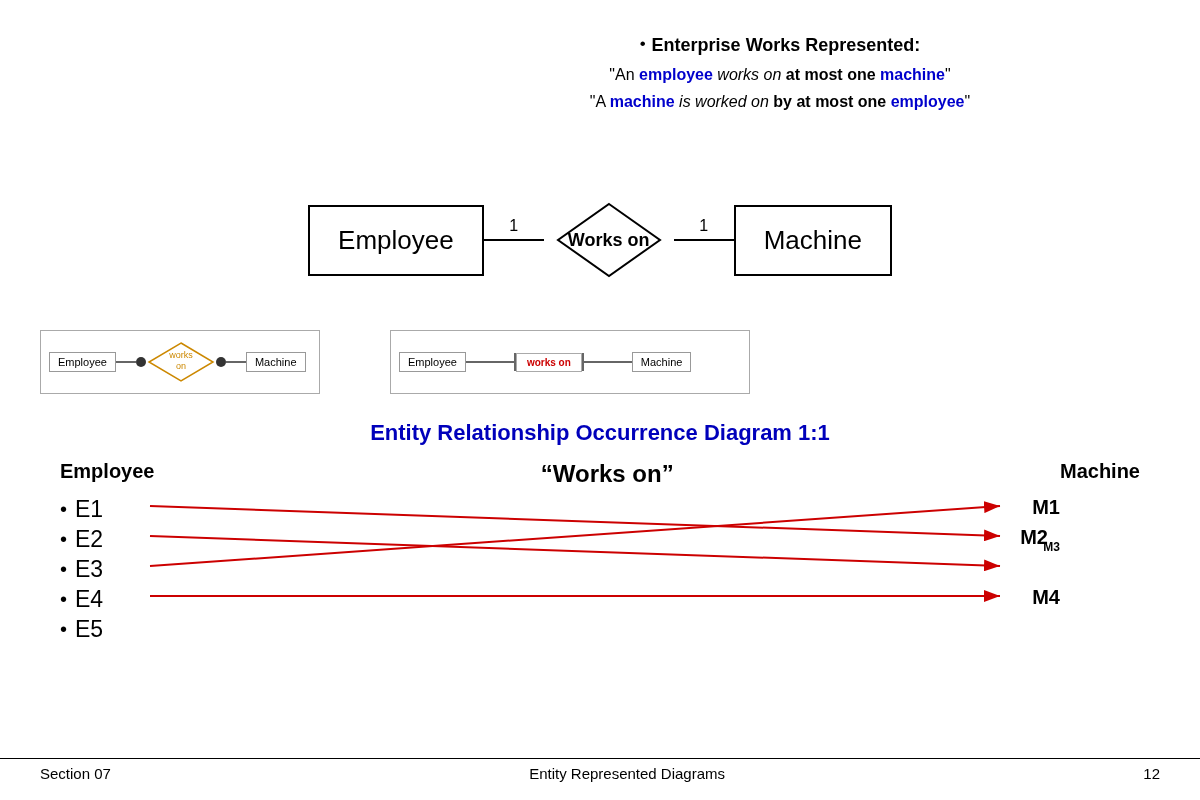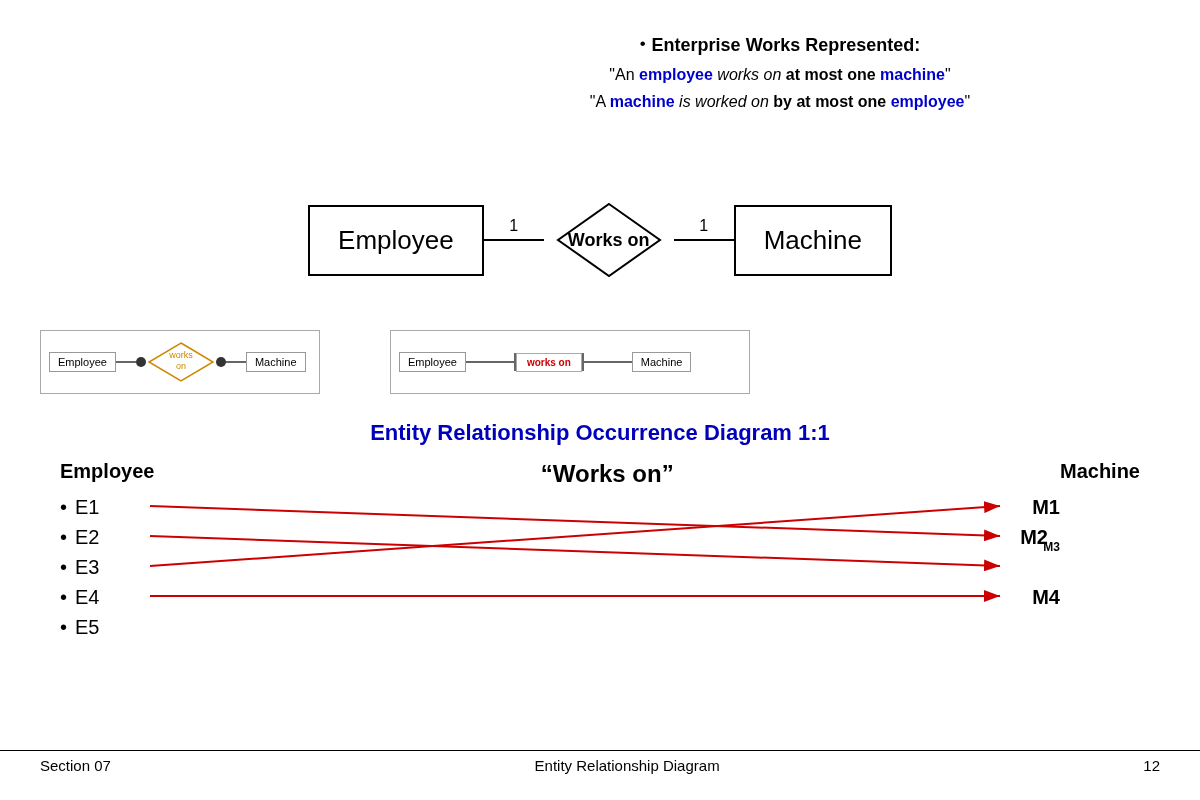--- a/index.html
+++ b/index.html
@@ -170,21 +170,21 @@
       margin-bottom: 12px;
       position: relative;
     }
 
     .occ-bullet {
       font-size: 20px;
       margin-right: 8px;
     }
 
     .occ-employee {
-      font-size: 20px;
+      font-size: 23px;
       min-width: 60px;
     }
 
     
     .arrows-svg {
       position: absolute;
       top: 0;
       left: 0;
       width: 100%;
       height: 100%;
@@ -193,21 +193,21 @@
 
     
     .footer {
       position: absolute;
       bottom: 10px;
       left: 0;
       right: 0;
       display: flex;
       justify-content: space-between;
       align-items: center;
-      padding: 16px 40px;
+      padding: 8px 40px;
       border-top: 1px solid #000;
       padding-top: 6px;
       font-size: 15px;
     }
   </style>
 </head>
 <body>
 
 <div class="top-left-heading">
 </div>
@@ -338,15 +338,15 @@
 
       <line x1="90" y1="70" x2="940" y2="10" stroke="#cc0000" stroke-width="2" marker-end="url(#arrowhead)"></line>
 
       <line x1="90" y1="100" x2="940" y2="100" stroke="#cc0000" stroke-width="2" marker-end="url(#arrowhead)"></line>
     </svg>
   </div>
 </div>
 
 <div class="footer">
   <span>Section 07</span>
-  <span>Entity Relationship Diagram</span>
+  <span>Entity Represented Diagrams</span>
   <span>12</span>
 </div>
 
 </body></html>

